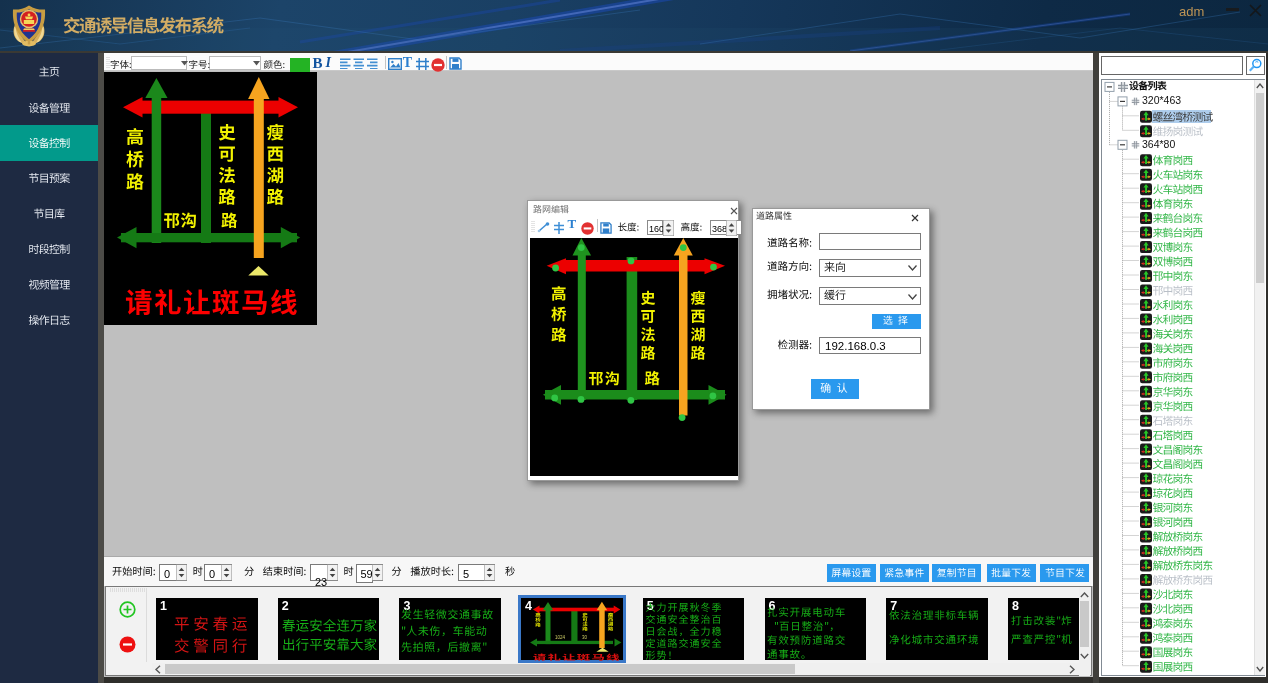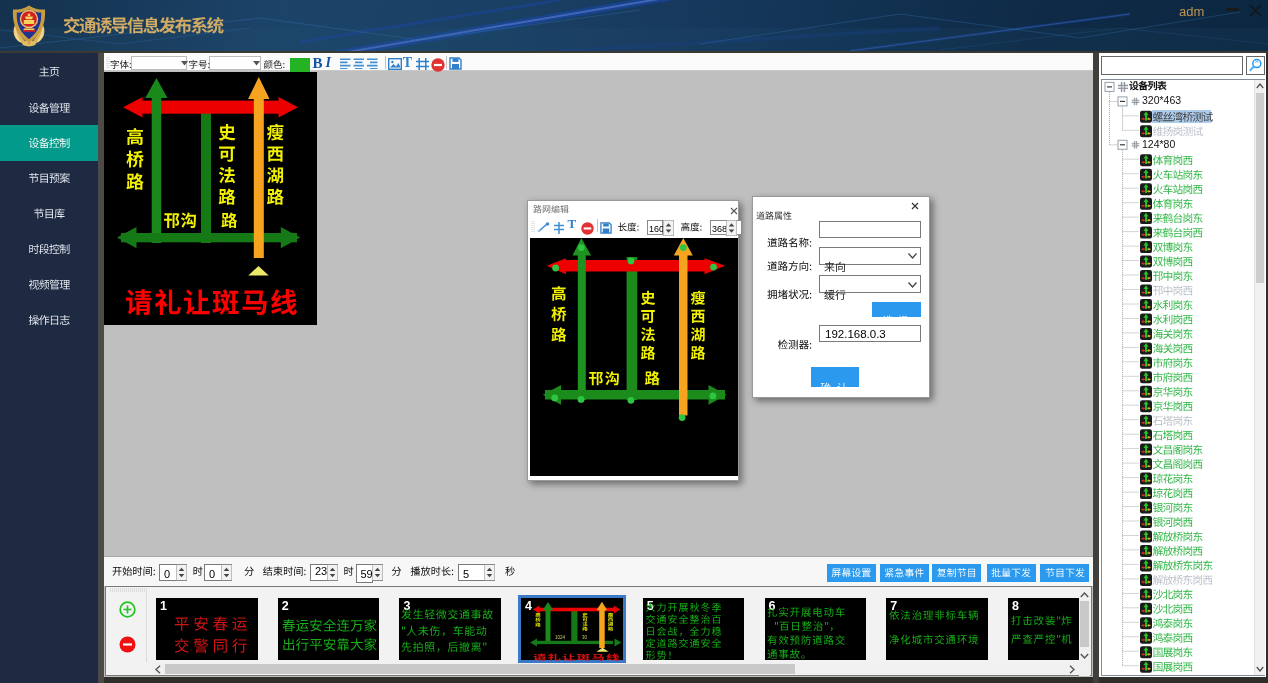--- a/index.html
+++ b/index.html
@@ -156,21 +156,21 @@
 </div>
 <div class="ab" style="left:104px;top:556px;width:989px;height:29.5px;background:#f7f7f7;border-top:1px solid #a9a9a9"></div>
 <div class="ab bd" style="left:159.0px;top:564.0px;width:18.0px;height:17px;font-size:11px;padding:2.5px 0 0 4px">0</div>
 <svg class="ab" style="left:176.0px;top:564.0px" width="11" height="17" viewBox="0 0 11 16">
     <use href="#spincol"></use>
   </svg>
 <div class="ab bd" style="left:204.0px;top:564.0px;width:18.0px;height:17px;font-size:11px;padding:2.5px 0 0 4px">0</div>
 <svg class="ab" style="left:221.0px;top:564.0px" width="11" height="17" viewBox="0 0 11 16">
     <use href="#spincol"></use>
   </svg>
-<div class="ab bd" style="left:310.0px;top:564.0px;width:17.5px;height:17px;font-size:11px;padding:0 0 0 4px">23</div>
+<div class="ab bd" style="left:310.0px;top:564.0px;width:17.5px;height:17px;font-size:11px;padding:11px 0 0 4px">23</div>
 <svg class="ab" style="left:326.5px;top:564.0px" width="11" height="17" viewBox="0 0 11 16">
     <use href="#spincol"></use>
   </svg>
 <div class="ab bd" style="left:355.5px;top:564.0px;width:17.5px;height:19px;font-size:11px;padding:2.5px 0 0 4px">59</div>
 <svg class="ab" style="left:372.0px;top:564.0px" width="11" height="17" viewBox="0 0 11 16">
     <use href="#spincol"></use>
   </svg>
 <div class="ab bd" style="left:458.0px;top:564.0px;width:27.0px;height:17px;font-size:11px;padding:2.5px 0 0 4px">5</div>
 <svg class="ab" style="left:484.0px;top:564.0px" width="11" height="17" viewBox="0 0 11 16">
     <use href="#spincol"></use>
@@ -323,21 +323,21 @@
           <circle cx="183.5" cy="29.1" r="3.4"></circle>
           <circle cx="24.7" cy="159.9" r="3.4"></circle>
           <circle cx="51" cy="161.4" r="3.4"></circle>
           <circle cx="100.9" cy="162.3" r="3.4"></circle>
           <circle cx="182.9" cy="157.9" r="3.4"></circle>
           <circle cx="152.1" cy="179.6" r="3.4"></circle>
         </g>
 </svg>
 </div>
 </div>
-<div class="ab" style="left:752px;top:196px;width:178px;height:202px;background:#fff;border:1px solid #999;box-shadow:3px 3px 7px rgba(0,0,0,0.45)">
+<div class="ab" style="left:752px;top:208px;width:178px;height:202px;background:#fff;border:1px solid #999;box-shadow:3px 3px 7px rgba(0,0,0,0.45)">
 <svg class="ab" style="left:158px;top:4.5px" width="8" height="8" viewBox="0 0 8 8">
       <path d="M1 1 L7 7 M7 1 L1 7" stroke="#333" stroke-width="1.2"></path>
     </svg>
 <div class="ab bd" style="left:66px;top:24px;width:102px;height:17px"></div>
 <div class="ab bd" style="left:66px;top:50px;width:102px;height:17.5px"></div>
 <svg class="ab" style="left:155px;top:56px" width="9" height="6">
       <path d="M0.5 0.5 L4.5 5 L8.5 0.5" stroke="#444" stroke-width="1.3" fill="none"></path>
     </svg>
 <div class="ab bd" style="left:66px;top:78px;width:102px;height:18px"></div>
 <svg class="ab" style="left:155px;top:85px" width="9" height="6">
@@ -454,21 +454,21 @@
     <use href="#ticon" x="39" y="480.4"></use>
     <use href="#ticon" x="39" y="494.9"></use>
     <use href="#ticon" x="39" y="509.4"></use>
     <use href="#ticon" x="39" y="523.8"></use>
     <use href="#ticon" x="39" y="538.3"></use>
     <use href="#ticon" x="39" y="552.8"></use>
     <use href="#ticon" x="39" y="567.2"></use>
     <use href="#ticon" x="39" y="581.7"></use>
   </svg>
 <div class="ab" style="left:1142px;top:94.1px;font-size:10.5px;color:#111">320*463</div>
-<div class="ab" style="left:1142px;top:137.5px;font-size:10.5px;color:#111">124*80</div>
+<div class="ab" style="left:1142px;top:137.5px;font-size:10.5px;color:#111">364*80</div>
 <svg id="cjk" style="position:absolute;left:0;top:0;z-index:90;pointer-events:none" width="1268" height="683" viewBox="0 0 1268 683">
     <defs>
       <path id="gb4ea4" d="M296 -597C240 -525 142 -451 51 -406C79 -386 125 -342 147 -318C236 -373 344 -464 414 -552ZM596 -535C685 -471 797 -376 846 -313L949 -392C893 -455 777 -544 690 -603ZM373 -419 265 -386C304 -296 352 -219 412 -154C313 -89 189 -46 44 -18C67 8 103 62 117 89C265 53 394 1 500 -74C601 2 728 54 886 84C901 52 933 2 959 -24C811 -46 690 -89 594 -152C660 -217 713 -295 753 -389L632 -424C602 -346 558 -280 502 -226C447 -281 404 -345 373 -419ZM401 -822C418 -792 437 -755 450 -723H59V-606H941V-723H585L588 -724C575 -762 542 -819 515 -862Z"></path>
       <path id="gb901a" d="M46 -742C105 -690 185 -617 221 -570L307 -652C268 -697 186 -766 127 -814ZM274 -467H33V-356H159V-117C116 -97 69 -60 25 -16L98 85C141 24 189 -36 221 -36C242 -36 275 -5 315 18C385 58 467 69 591 69C698 69 865 63 943 59C945 28 962 -26 975 -56C870 -42 703 -33 595 -33C486 -33 396 -39 331 -78C307 -92 289 -105 274 -115ZM370 -818V-727H727C701 -707 673 -688 645 -672C599 -691 552 -709 513 -723L436 -659C480 -642 531 -620 579 -598H361V-80H473V-231H588V-84H695V-231H814V-186C814 -175 810 -171 799 -171C788 -171 753 -170 722 -172C734 -146 747 -106 752 -77C812 -77 856 -78 887 -94C919 -110 928 -135 928 -184V-598H794L796 -600L743 -627C810 -668 875 -718 925 -767L854 -824L831 -818ZM814 -512V-458H695V-512ZM473 -374H588V-318H473ZM473 -458V-512H588V-458ZM814 -374V-318H695V-374Z"></path>
       <path id="gb8bf1" d="M84 -765C132 -714 194 -642 222 -596L310 -674C280 -719 214 -786 166 -833ZM836 -848C727 -821 547 -804 389 -799C401 -775 414 -735 417 -709C476 -710 538 -713 601 -717V-663H368V-562H512C461 -509 391 -463 321 -436C345 -416 378 -376 395 -349L400 -351V-255H495C486 -132 459 -48 338 4C362 25 394 68 406 96C560 26 600 -92 612 -255H696C688 -213 679 -171 671 -138H828C821 -60 813 -25 802 -13C793 -5 784 -4 770 -4C754 -4 717 -4 679 -8C694 18 706 57 707 86C754 88 797 88 823 85C852 81 873 74 893 53C918 26 930 -41 941 -193C943 -206 944 -233 944 -233H797L820 -356H409C480 -393 549 -451 601 -517V-379H717V-515C769 -447 835 -386 901 -349C918 -376 952 -415 976 -435C914 -463 848 -510 799 -562H957V-663H717V-728C787 -736 854 -747 911 -761ZM36 -546V-431H155V-130C155 -83 126 -49 104 -33C124 -11 153 40 162 68C180 42 213 12 398 -148C385 -170 364 -217 354 -249L272 -181V-546Z"></path>
       <path id="gb5bfc" d="M189 -155C253 -108 330 -38 361 10L449 -72C421 -111 366 -159 312 -199H617V-36C617 -21 611 -16 590 -16C571 -16 491 -16 430 -19C446 11 464 57 470 89C563 89 631 88 678 73C726 58 742 29 742 -33V-199H947V-310H742V-368H617V-310H56V-199H237ZM122 -763V-533C122 -417 182 -389 377 -389C424 -389 681 -389 729 -389C872 -389 918 -412 934 -513C899 -518 851 -531 821 -547C812 -494 795 -486 718 -486C653 -486 426 -486 375 -486C268 -486 248 -493 248 -535V-552H827V-823H122ZM248 -721H709V-655H248Z"></path>
       <path id="gb4fe1" d="M383 -543V-449H887V-543ZM383 -397V-304H887V-397ZM368 -247V88H470V57H794V85H900V-247ZM470 -39V-152H794V-39ZM539 -813C561 -777 586 -729 601 -693H313V-596H961V-693H655L714 -719C699 -755 668 -811 641 -852ZM235 -846C188 -704 108 -561 24 -470C43 -442 75 -379 85 -352C110 -380 134 -412 158 -446V92H268V-637C296 -695 321 -755 342 -813Z"></path>
       <path id="gb606f" d="M297 -539H694V-492H297ZM297 -406H694V-360H297ZM297 -670H694V-624H297ZM252 -207V-68C252 39 288 72 430 72C459 72 591 72 621 72C734 72 769 38 783 -102C751 -109 699 -126 673 -145C668 -50 660 -36 612 -36C577 -36 468 -36 442 -36C383 -36 374 -40 374 -70V-207ZM742 -198C786 -129 831 -37 845 22L960 -28C943 -89 894 -176 849 -242ZM126 -223C104 -154 66 -70 30 -13L141 41C174 -19 207 -111 232 -179ZM414 -237C460 -190 513 -124 533 -79L631 -136C611 -175 569 -227 527 -268H815V-761H540C554 -785 570 -812 584 -842L438 -860C433 -831 423 -794 412 -761H181V-268H470Z"></path>
       <path id="gb53d1" d="M668 -791C706 -746 759 -683 784 -646L882 -709C855 -745 800 -805 761 -846ZM134 -501C143 -516 185 -523 239 -523H370C305 -330 198 -180 19 -85C48 -62 91 -14 107 12C229 -55 320 -142 389 -248C420 -197 456 -151 496 -111C420 -67 332 -35 237 -15C260 12 287 59 301 91C409 63 509 24 595 -31C680 25 782 66 904 91C920 58 953 8 979 -18C870 -36 776 -67 697 -109C779 -185 844 -282 884 -407L800 -446L778 -441H484C494 -468 503 -495 512 -523H945L946 -638H541C555 -700 566 -766 575 -835L440 -857C431 -780 419 -707 403 -638H265C291 -689 317 -751 334 -809L208 -829C188 -750 150 -671 138 -651C124 -628 110 -614 95 -609C107 -580 126 -526 134 -501ZM593 -179C542 -221 500 -270 467 -325H713C682 -269 641 -220 593 -179Z"></path>
       <path id="gb5e03" d="M374 -852C362 -804 347 -755 329 -707H53V-592H278C215 -470 129 -358 17 -285C39 -258 71 -210 86 -180C132 -212 175 -249 213 -290V0H333V-327H492V89H613V-327H780V-131C780 -118 775 -114 759 -114C745 -114 691 -113 645 -115C660 -85 677 -39 682 -6C757 -6 812 -8 850 -25C890 -42 901 -73 901 -128V-441H613V-556H492V-441H330C360 -489 387 -540 412 -592H949V-707H459C474 -746 486 -785 498 -824Z"></path>

